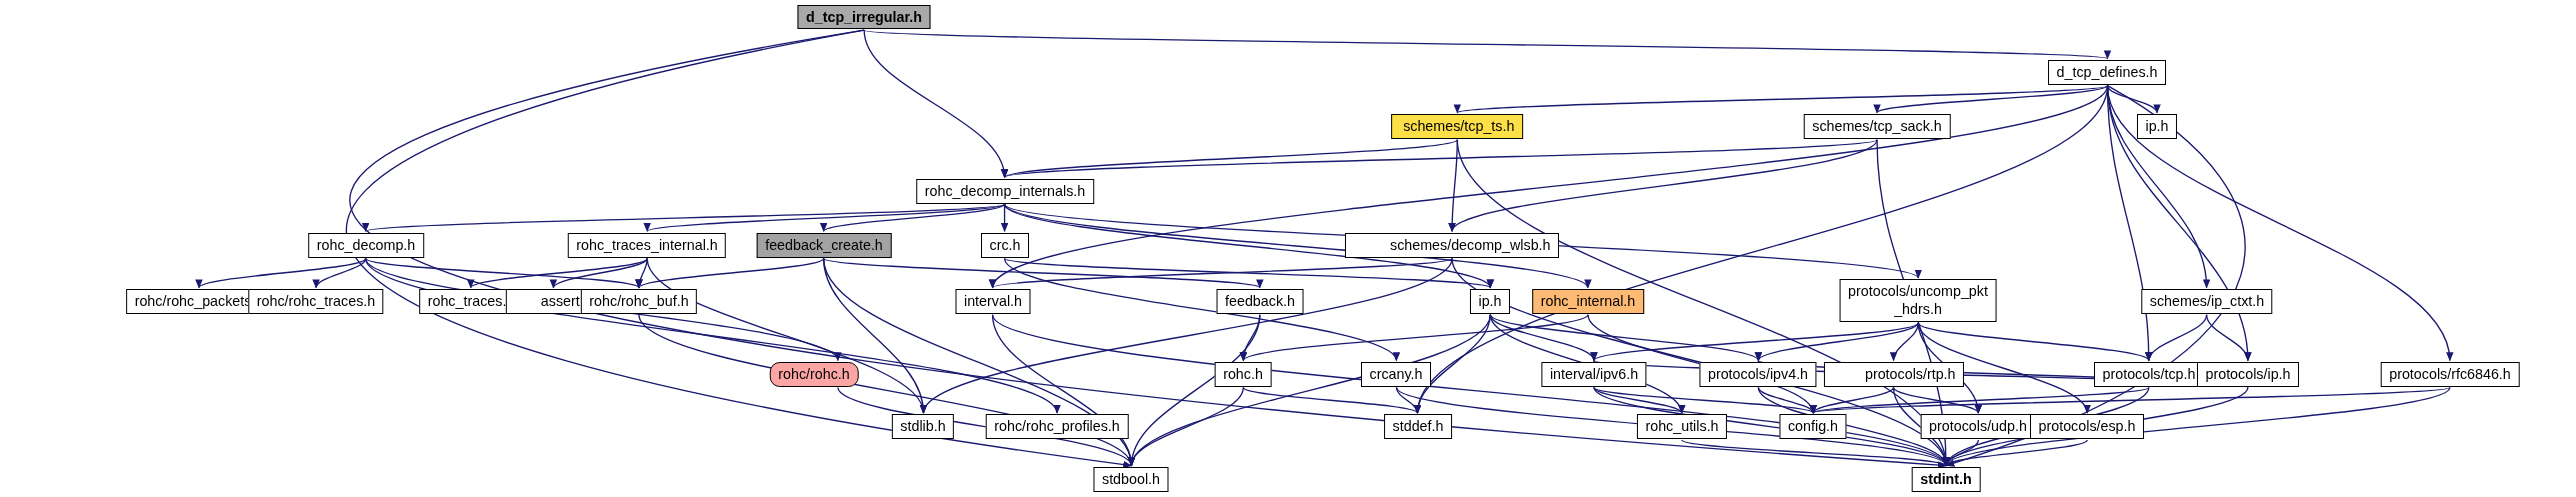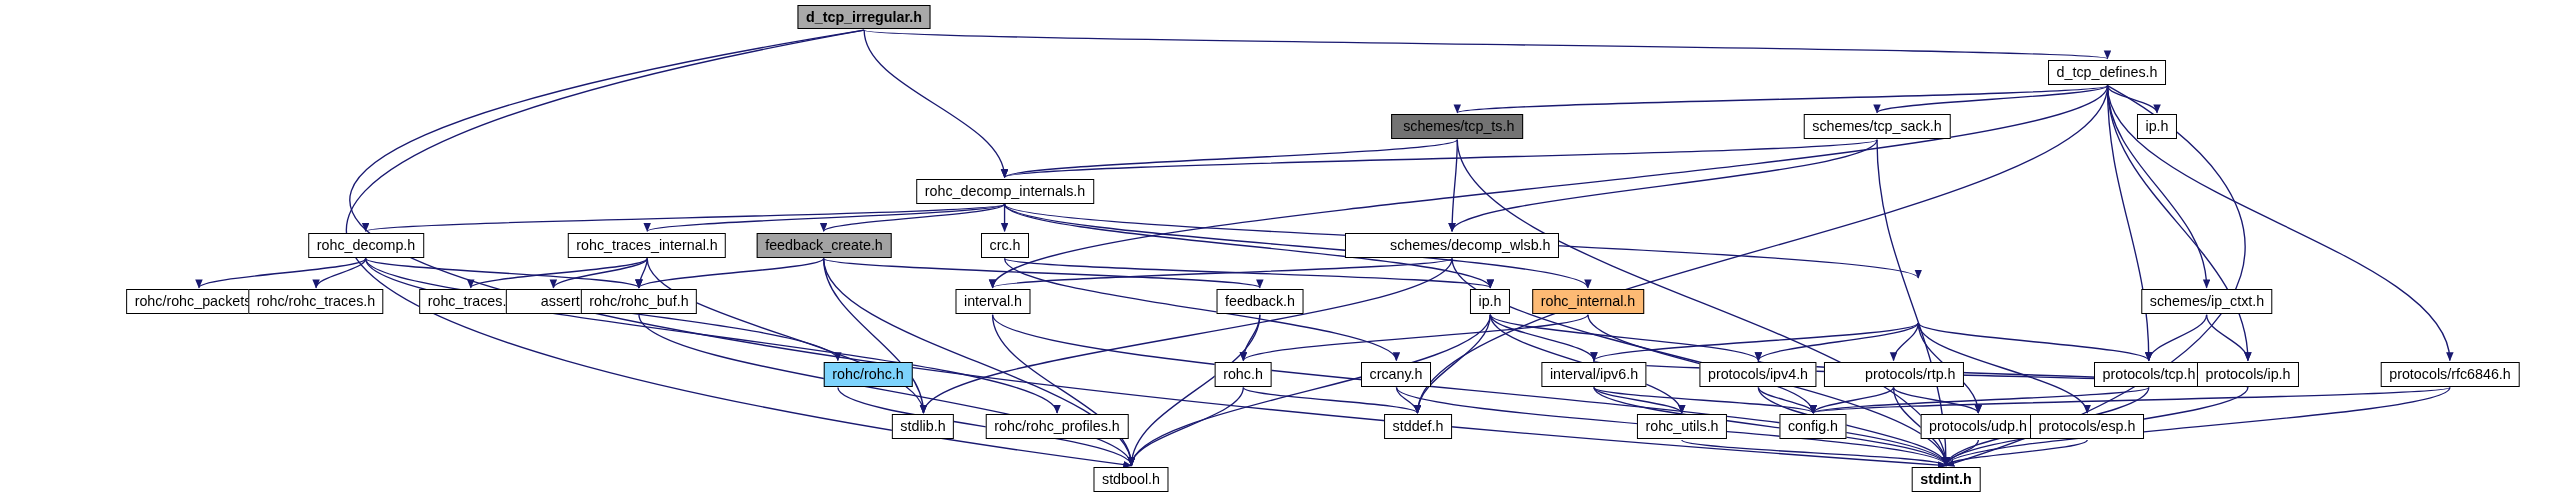--- a/index.html
+++ b/index.html
@@ -138,39 +138,41 @@
       <path d="M3263,516 C3263,557.6 2592,578.4 2592,620" class="edge" stroke="#191970" marker-end="url(#arrow)"></path>
       <path d="M2240,586 C2240,599.6 2592,606.4 2592,620" class="edge" stroke="#191970" marker-end="url(#arrow)"></path>
       <path d="M2635,586 C2635,599.6 2592,606.4 2592,620" class="edge" stroke="#191970" marker-end="url(#arrow)"></path>
       <path d="M2780,586 C2780,599.6 2592,606.4 2592,620" class="edge" stroke="#191970" marker-end="url(#arrow)"></path>
       <path d="M851,419 C851,499.4 1507,539.6 1507,620" class="edge" stroke="#191970" marker-end="url(#arrow)"></path>
     </svg>
 
 <div class="node root" style="left: 864px; top: 4.5px; background: rgb(169, 169, 169); border-color: rgb(0, 0, 0);">d_tcp_irregular.h</div>
     <div class="node" style="left: 2107px; top: 60px; background: rgb(255, 255, 255); border-color: rgb(0, 0, 0);">d_tcp_defines.h</div>
     <div class="node" style="left: 2157px; top: 114px; background: rgb(255, 255, 255); border-color: rgb(0, 0, 0);">ip.h</div>
-    <div class="node" style="left: 1457px; top: 114px; background: #737373; border-color: rgb(0, 0, 0); padding-left: 11px;">schemes/tcp_ts.h</div>
+    <div class="node" style="left: 1457px; top: 114px; background: #fde047; border-color: rgb(0, 0, 0); padding-left: 11px;">schemes/tcp_ts.h</div>
     <div class="node" style="left: 1877px; top: 114px; background: rgb(255, 255, 255); border-color: rgb(0, 0, 0);">schemes/tcp_sack.h</div>
     <div class="node" style="left: 1005px; top: 179px; background: rgb(255, 255, 255); border-color: rgb(0, 0, 0);">rohc_decomp_internals.h</div>
     <div class="node" style="left: 366px; top: 233px; background: rgb(255, 255, 255); border-color: rgb(0, 0, 0);">rohc_decomp.h</div>
     <div class="node" style="left: 647px; top: 233px; background: rgb(255, 255, 255); border-color: rgb(0, 0, 0);">rohc_traces_internal.h</div>
     <div class="node" style="left: 824px; top: 233px; background: #a3a3a3; border-color: rgb(0, 0, 0);">feedback_create.h</div>
     <div class="node" style="left: 1005px; top: 233px; background: rgb(255, 255, 255); border-color: rgb(0, 0, 0);">crc.h</div>
     <div class="node" style="left: 1452px; top: 233px; background: rgb(255, 255, 255); border-color: rgb(0, 0, 0); padding-left: 44px;">schemes/decomp_wlsb.h</div>
     <div class="node" style="left: 199px; top: 289px; background: rgb(255, 255, 255); border-color: rgb(0, 0, 0);">rohc/rohc_packets.h</div>
     <div class="node" style="left: 316px; top: 289px; background: rgb(255, 255, 255); border-color: rgb(0, 0, 0);">rohc/rohc_traces.h</div>
     <div class="node" style="left: 471px; top: 289px; background: rgb(255, 255, 255); border-color: rgb(0, 0, 0);">rohc_traces.h</div>
     <div class="node" style="left: 553px; top: 289px; background: rgb(255, 255, 255); border-color: rgb(0, 0, 0); padding-left: 34px;">assert.h</div>
     <div class="node" style="left: 639px; top: 289px; background: rgb(255, 255, 255); border-color: rgb(0, 0, 0);">rohc/rohc_buf.h</div>
     <div class="node" style="left: 993px; top: 289px; background: rgb(255, 255, 255); border-color: rgb(0, 0, 0);">interval.h</div>
     <div class="node" style="left: 1260px; top: 289px; background: rgb(255, 255, 255); border-color: rgb(0, 0, 0);">feedback.h</div>
     <div class="node" style="left: 1490px; top: 289px; background: rgb(255, 255, 255); border-color: rgb(0, 0, 0);">ip.h</div>
     <div class="node" style="left: 1588px; top: 289px; background: #fdba74; border-color: rgb(0, 0, 0);">rohc_internal.h</div>
+    <div class="node" style="left: 1918px; top: 279px; background: rgb(255, 255, 255); border-color: rgb(0, 0, 0);">protocols/uncomp_pkt
+_hdrs.h</div>
     <div class="node" style="left: 2207px; top: 289px; background: rgb(255, 255, 255); border-color: rgb(0, 0, 0);">schemes/ip_ctxt.h</div>
-    <div class="node" style="left: 868px; top: 362px; background: #7dd3fc; border-color: rgb(0, 0, 0);">rohc/rohc.h</div>
+    <div class="node" style="left: 814px; top: 362px; background: #fca5a5; border-color: rgb(0, 0, 0); border-radius: 10px;">rohc/rohc.h</div>
     <div class="node" style="left: 1243px; top: 362px; background: rgb(255, 255, 255); border-color: rgb(0, 0, 0);">rohc.h</div>
     <div class="node" style="left: 1396px; top: 362px; background: rgb(255, 255, 255); border-color: rgb(0, 0, 0);">crcany.h</div>
     <div class="node" style="left: 1594px; top: 362px; background: rgb(255, 255, 255); border-color: rgb(0, 0, 0);">interval/ipv6.h</div>
     <div class="node" style="left: 1758px; top: 362px; background: rgb(255, 255, 255); border-color: rgb(0, 0, 0);">protocols/ipv4.h</div>
     <div class="node" style="left: 1894px; top: 362px; background: rgb(255, 255, 255); border-color: rgb(0, 0, 0); padding-left: 40px;">protocols/rtp.h</div>
     <div class="node" style="left: 2149px; top: 362px; background: rgb(255, 255, 255); border-color: rgb(0, 0, 0);">protocols/tcp.h</div>
     <div class="node" style="left: 2248px; top: 362px; background: rgb(255, 255, 255); border-color: rgb(0, 0, 0);">protocols/ip.h</div>
     <div class="node" style="left: 2450px; top: 362px; background: rgb(255, 255, 255); border-color: rgb(0, 0, 0);">protocols/rfc6846.h</div>
     <div class="node" style="left: 923px; top: 414px; background: rgb(255, 255, 255); border-color: rgb(0, 0, 0);">stdlib.h</div>
     <div class="node" style="left: 1057px; top: 414px; background: rgb(255, 255, 255); border-color: rgb(0, 0, 0);">rohc/rohc_profiles.h</div>

